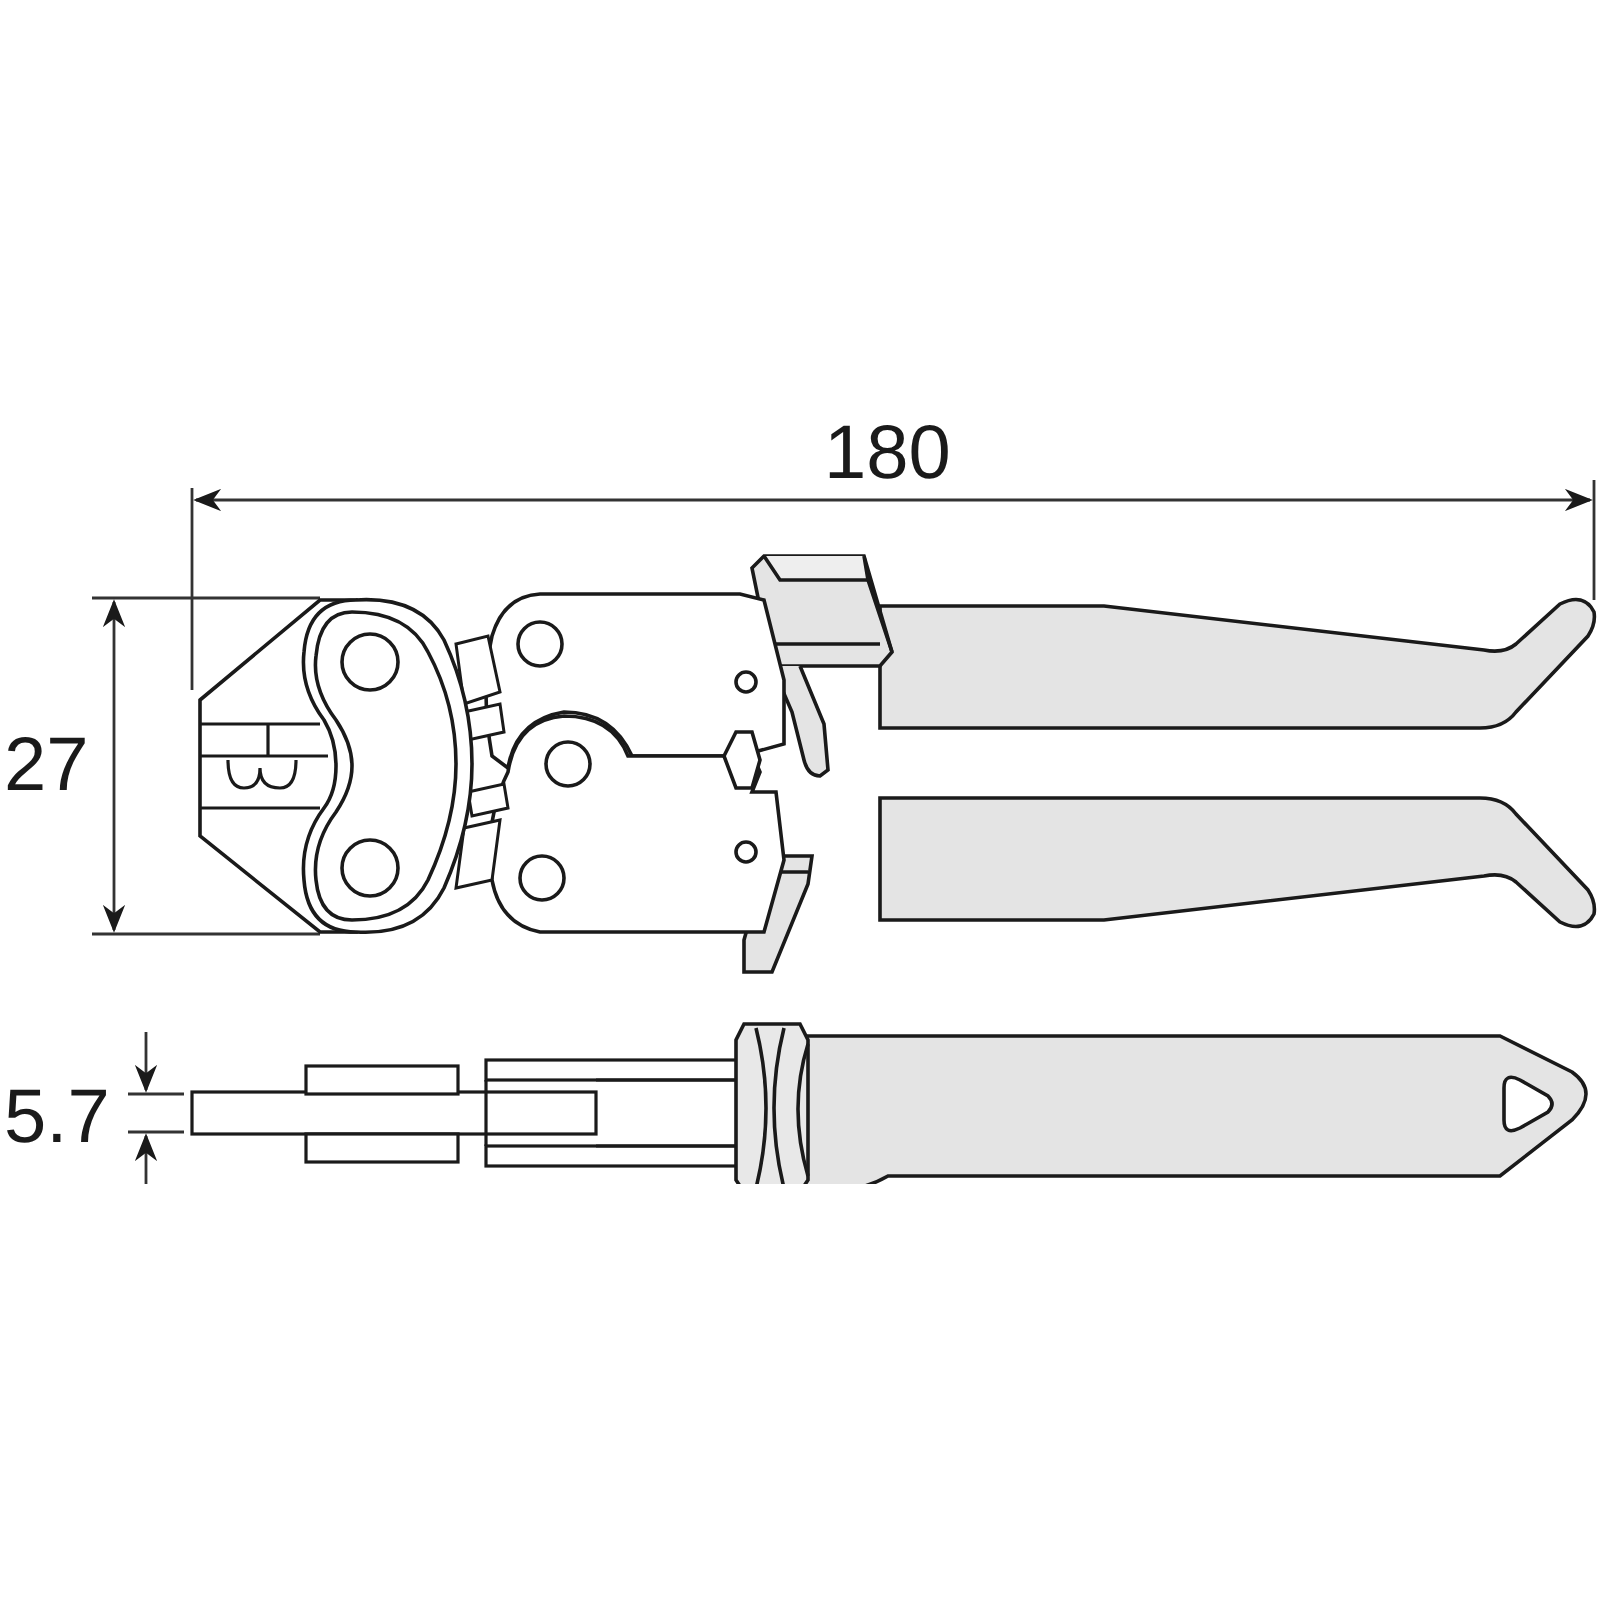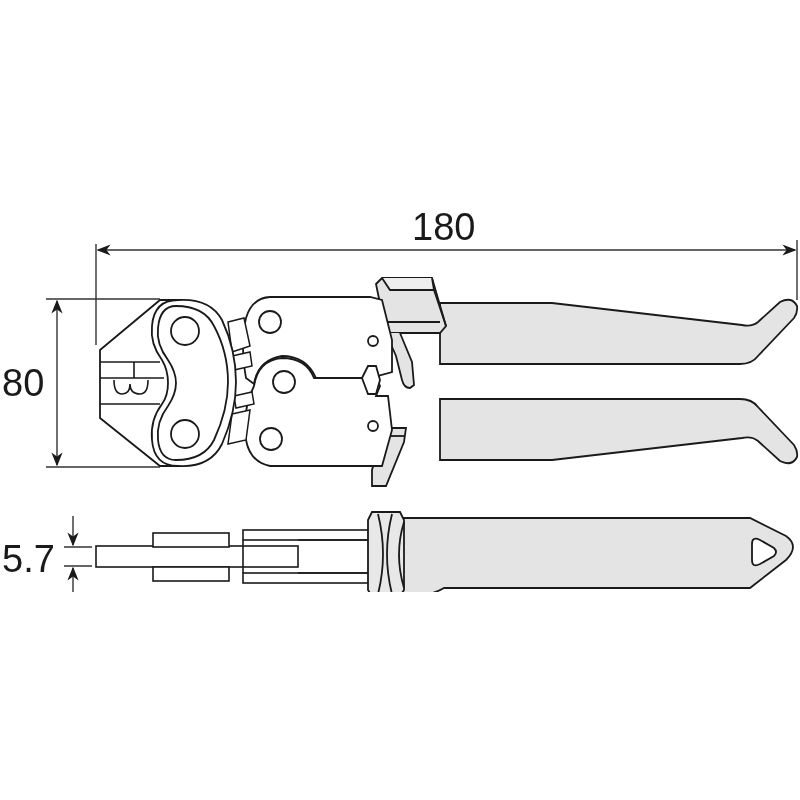--- a/index.html
+++ b/index.html
@@ -110,15 +110,15 @@
       <path d="M396,518 L750,518 L786,536 Q800,546 786,560 L750 588 L444,588 Q430,596 418,594 L396,594 Z" fill="#e4e4e4"></path>
       <path d="M372,512 L400,512 L404,520 L404,590 L400,596 L372,596 L368,590 L368,520 Z" fill="#e8e8e8"></path>
       <path d="M378,514 Q388,554 378,594" fill="none"></path>
       <path d="M392,514 Q382,554 392,594" fill="none"></path>
       <path d="M404,522 Q394,554 404,588" fill="none"></path>
       <path d="M752,544 Q752,536 760,540 L774,548 Q778,552 774,556 L760,564 Q752,568 752,560 Z" fill="#ffffff"></path>
     </g>
   </svg>
 
   <div class="dim-label dim-180">180</div>
-  <div class="dim-label dim-44">80</div>
+  <div class="dim-label dim-44">27</div>
   <div class="dim-label dim-45">5.7</div>
 </div>
 
 </body></html>

